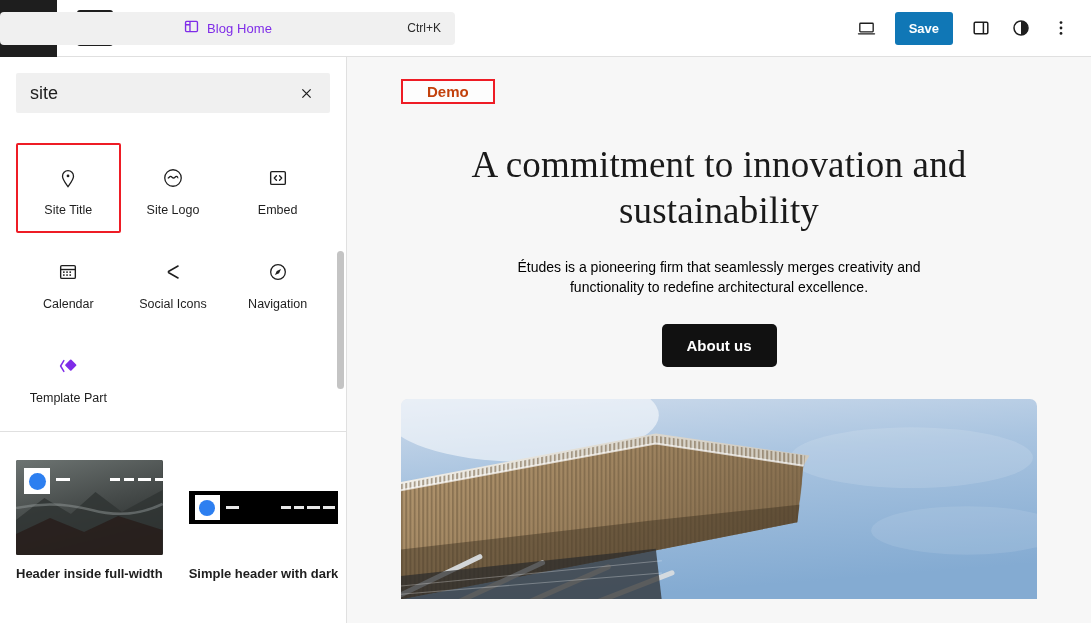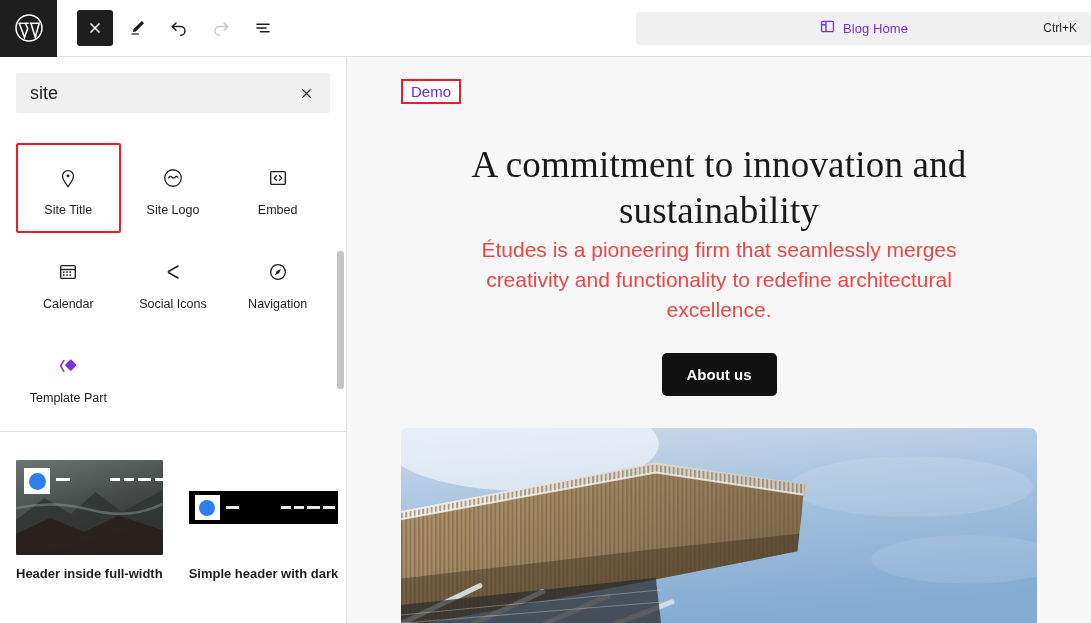--- a/index.html
+++ b/index.html
@@ -27,21 +27,21 @@
   .tb-left { display: flex; align-items: center; padding-left: 20px; gap: 6px; }
   .tb-btn {
     width: 36px; height: 36px; border-radius: 3px;
     display: flex; align-items: center; justify-content: center;
     background: transparent; border: none; cursor: pointer;
   }
   .tb-btn.dark { background: #1e1e1e; }
 
   .cmdbar-wrap {
     position: absolute; left: 0; right: 0; top: 0; height: 56px;
-    display: flex; align-items: center; justify-content: flex-end;
+    display: flex; align-items: center; justify-content: flex-start;
     pointer-events: none;
   }
   .cmdbar {
     pointer-events: auto;
     width: 455px; height: 33px;
     background: #f0f0f0; border-radius: 4px;
     display: flex; align-items: center;
     position: relative; cursor: pointer;
   }
   .cmd-center {
@@ -145,36 +145,36 @@
 
   
   .canvas {
     flex: 1; background: #f7f7f7; overflow: hidden; position: relative;
   }
   .site-header {
     display: flex; align-items: center;
     padding: 22px 54px 0 54px;
   }
   .site-title-box {
-    border: 2px solid #ee1c25; padding: 2px 8px;
-    font-size: 15px; color: #6d28d9; font-weight: normal;
+    border: 2px solid #ee1c25; padding: 2px 24px;
+    font-size: 15px; color: #c2410c; font-weight: bold;
     background: #fdfdfd;
   }
   .site-nav { margin-left: auto; display: flex; gap: 22px; }
   .site-nav a {
     font-size: 15.5px; color: #1e1e1e; text-decoration: none;
   }
   .hero { text-align: center; padding: 38px 110px 0 110px; }
   .hero h1 {
     font-family: "Liberation Serif", serif;
     font-size: 37px; font-weight: normal; color: #1a1a1a;
     line-height: 1.25; letter-spacing: .2px;
   }
   .hero p {
-    font-size: 21px; color: #ef4444;
+    margin-top: 22px; font-size: 14px; color: #000000;
     line-height: 1.45; padding: 0 22px;
   }
   .about-btn {
     margin-top: 27px; display: inline-block;
     background: #111111; color: #ffffff;
     font-size: 15px; font-weight: bold;
     padding: 13px 25px; border-radius: 5px;
     border: none; cursor: pointer;
     font-family: "Liberation Sans", sans-serif;
   }

